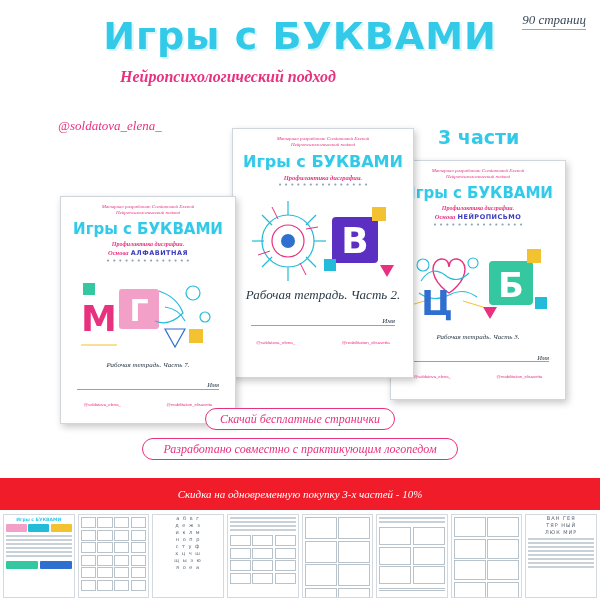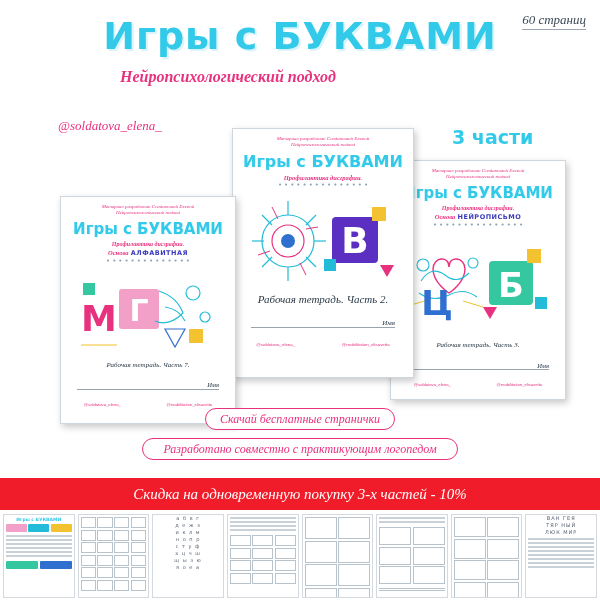--- a/index.html
+++ b/index.html
@@ -69,21 +69,21 @@
     position: absolute;
     left: 58px;
     top: 118px;
     font-family: "Liberation Serif", serif;
     font-style: italic;
     font-size: 13px;
     color: #e8317f;
   }
   .parts-badge {
     position: absolute;
-    left: 452px;
+    left: 438px;
     top: 126px;
     font-family: "DejaVu Sans", sans-serif;
     font-weight: bold;
     font-size: 19px;
     color: #33c9e8;
     text-shadow: 1px 1px 0 #ffffff;
   }
 
   
   .cover {
@@ -180,32 +180,32 @@
   #cover1 .c-name { font-size: 6.5px; margin: 12px 16px 0; padding-bottom:1px;}
   #cover1 .c-handles { font-size: 4.2px; margin-top: 12px; }
   #cover1 .dotted-row span { font-size: 7px; }
 
   
   #cover2 { left: 232px; top: 128px; width: 182px; height: 250px; z-index: 2; }
   #cover2 .c-title { font-size: 16px; }
   #cover2 .c-sub { font-size: 6.5px; }
   #cover2 .c-theme { font-size: 7px; }
   #cover2 .art { width: 150px; height: 92px; }
-  #cover2 .c-work { font-size: 11px; margin-top: 6px; }
+  #cover2 .c-work { font-size: 13px; }
   #cover2 .c-name { font-size: 7px; margin: 14px 18px 0; }
   #cover2 .c-handles { font-size: 4.4px; margin-top: 14px; }
   #cover2 .dotted-row span { font-size: 7px; }
 
   
   #cover3 { left: 390px; top: 160px; width: 176px; height: 240px; z-index: 1; }
   #cover3 .c-title { font-size: 15px; }
   #cover3 .c-sub { font-size: 6px; }
   #cover3 .c-theme { font-size: 6.5px; }
   #cover3 .art { width: 150px; height: 90px; }
-  #cover3 .c-work { font-size: 7px; margin-top: 16px; }
+  #cover3 .c-work { font-size: 7px; margin-top: 8px; }
   #cover3 .c-name { font-size: 6.5px; margin: 13px 16px 0; }
   #cover3 .c-handles { font-size: 4.2px; margin-top: 12px; }
   #cover3 .dotted-row span { font-size: 7px; }
 
   
   .pill {
     position: absolute;
     border: 1px solid #e8317f;
     border-radius: 12px;
     background: #ffffff;
@@ -228,21 +228,21 @@
 
   
   .banner {
     position: absolute;
     left: 0; top: 478px; width: 600px; height: 32px;
     background: #f01c2a;
     color: #ffffff;
     text-align: center;
     font-family: "Liberation Serif", serif;
     font-style: italic;
-    font-size: 15px;
+    font-size: 11px;
     line-height: 32px;
     z-index: 7;
   }
 
   
   .strip {
     position: absolute;
     left: 0; top: 512px; width: 600px; height: 88px;
     display: flex;
     gap: 3px;
@@ -306,21 +306,21 @@
     height: 8px;
     border-radius: 1px;
   }
 </style>
 </head>
 <body>
 
 <div class="page">
 
   <div class="main-title">Игры с БУКВАМИ</div>
-  <div class="pages-count">60 страниц</div>
+  <div class="pages-count">90 страниц</div>
   <div class="subtitle-1">Нейропсихологический подход</div>
   <div class="handle">@soldatova_elena_</div>
   <div class="parts-badge">3 части</div>
 
   <div class="cover" id="cover2">
     <div class="top-line">Материал разработан Солдатовой Еленой</div>
     <div class="top-line second">Нейропсихологический подход</div>
     <div class="c-title">Игры с БУКВАМИ</div>
     <div class="c-sub">Профилактика дисграфии.</div>
     <div class="dotted-row">

